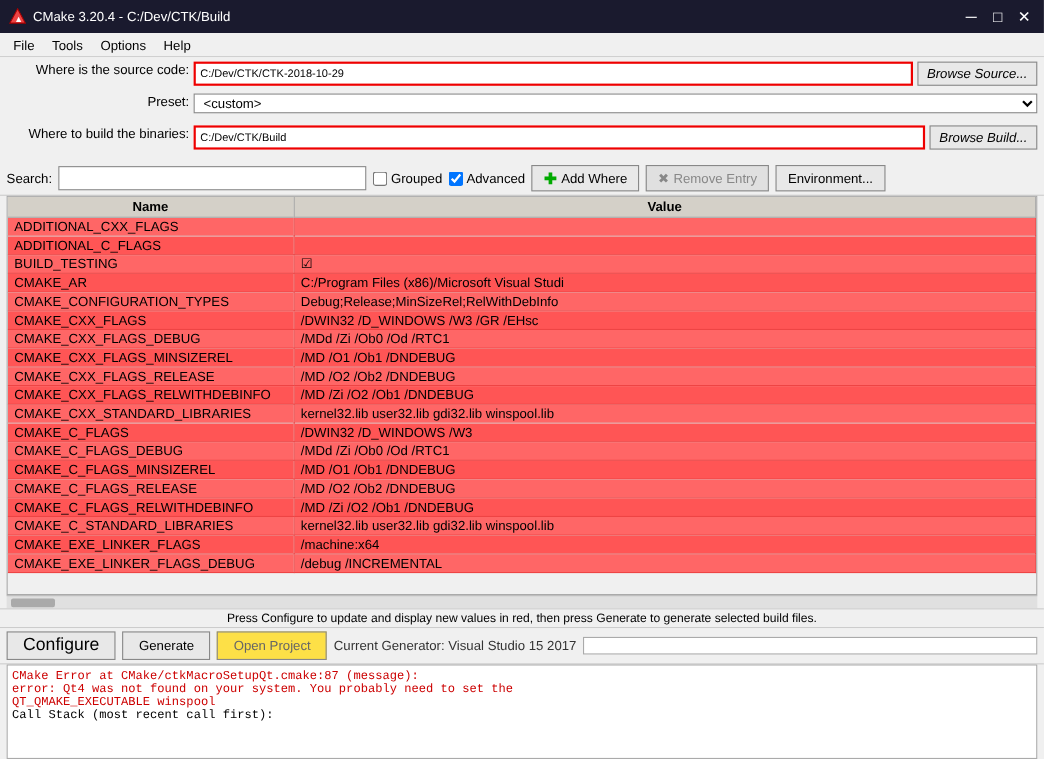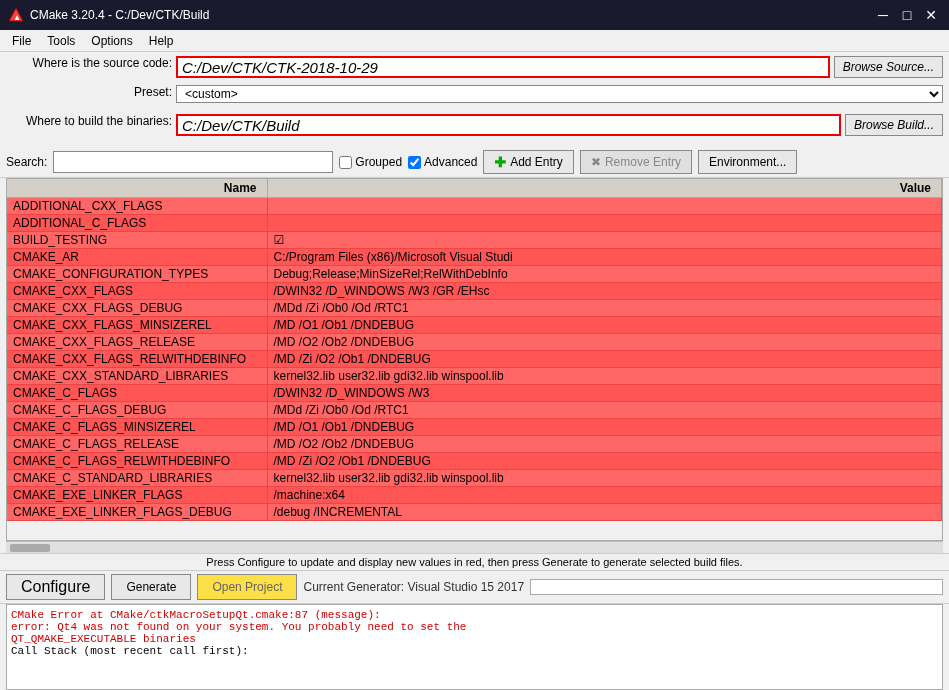--- a/index.html
+++ b/index.html
@@ -79,24 +79,23 @@
       text-align: right;
       padding-right: 4px;
       font-size: 12px;
       flex-shrink: 0;
     }
     .form-input {
       flex: 1;
       height: 22px;
       border: 1px solid #888;
       background: #fff;
-      font-size: 15px;
+      font-size: 10px;
       padding: 0 4px;
       outline: none;
-      font-style: italic;
     }
     .form-input.highlighted {
       border: 2px solid #e00;
     }
     .form-select {
       flex: 1;
       height: 18px;
       border: 1px solid #888;
       background: #fff;
       font-size: 12px;
@@ -182,21 +181,21 @@
     .cmake-table {
       width: 100%;
       border-collapse: collapse;
       font-size: 12px;
     }
     .cmake-table thead tr {
       background: #d4d0c8;
       border-bottom: 1px solid #aaa;
     }
     .cmake-table thead th {
-      text-align: right;
+      text-align: center;
       padding: 2px 10px;
       font-weight: bold;
       border-right: 1px solid #aaa;
     }
     .cmake-table tbody tr {
       background: #ff6666;
     }
     .cmake-table tbody tr:nth-child(even) {
       background: #ff5555;
     }
@@ -351,21 +350,21 @@
     <label class="checkbox-label">
       <input type="checkbox" style="">
       <span>Grouped</span>
     </label>
     <label class="checkbox-label">
       <input type="checkbox" checked="" style="">
       <span>Advanced</span>
     </label>
     <button class="add-entry-btn">
       <span class="plus-icon">✚</span>
-      <span>Add Entry</span>
+      <span>Add Where</span>
     </button>
     <button class="remove-entry-btn">
       <span>✖</span>
       <span>Remove Entry</span>
     </button>
     <button class="env-btn">Environment...</button>
   </div>
 
   <div class="table-container">
     <table class="cmake-table">
@@ -468,17 +467,17 @@
     <button class="config-btn">Configure</button>
     <button class="generate-btn">Generate</button>
     <button class="open-project-btn">Open Project</button>
     <span class="generator-label">Current Generator: Visual Studio 15 2017</span>
     <div class="progress-bar-area"></div>
   </div>
 
   <div class="error-area" id="error-area">
   <div class="error-line">CMake Error at CMake/ctkMacroSetupQt.cmake:87 (message):</div>
       <div class="error-line">  error: Qt4 was not found on your system.  You probably need to set the</div>
-      <div class="error-line">  QT_QMAKE_EXECUTABLE binaries</div>
+      <div class="error-line">  QT_QMAKE_EXECUTABLE winspool</div>
       <div class="normal-line">Call Stack (most recent call first):</div>
     </div>
 
 </div>
 
 </body></html>

